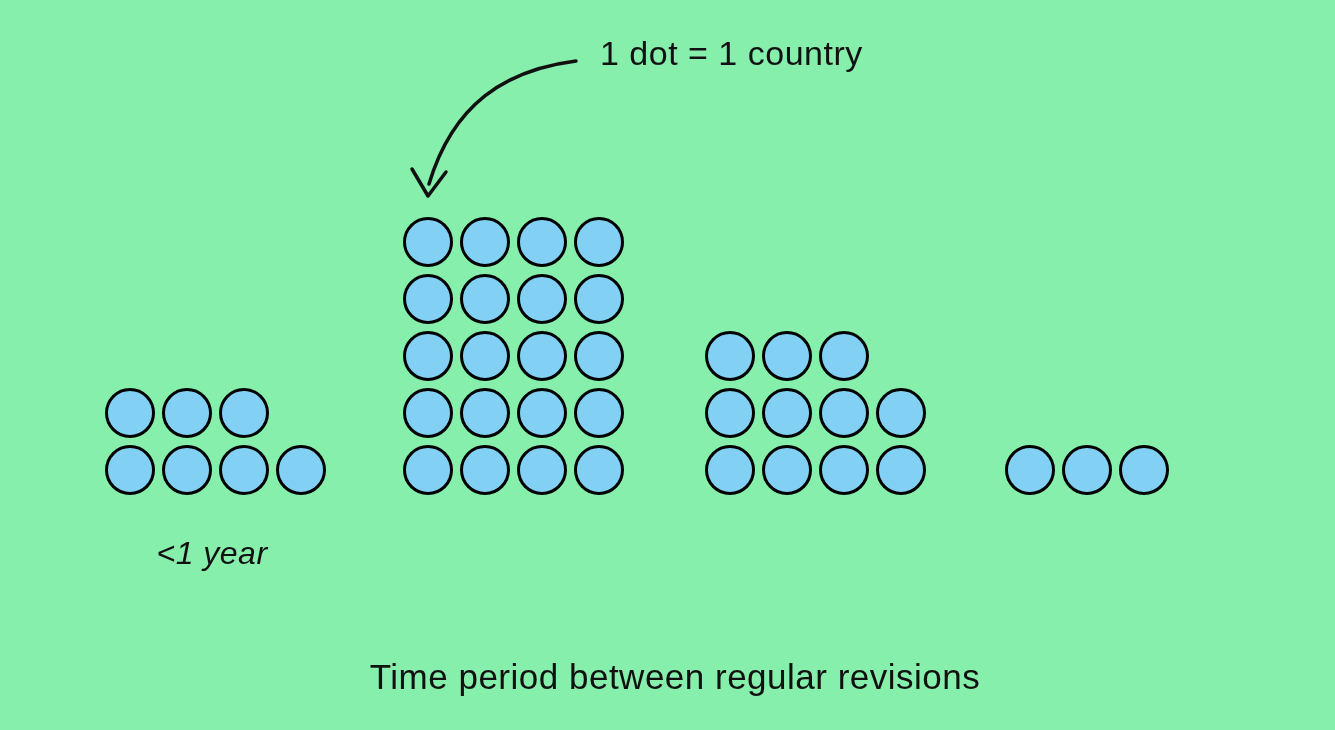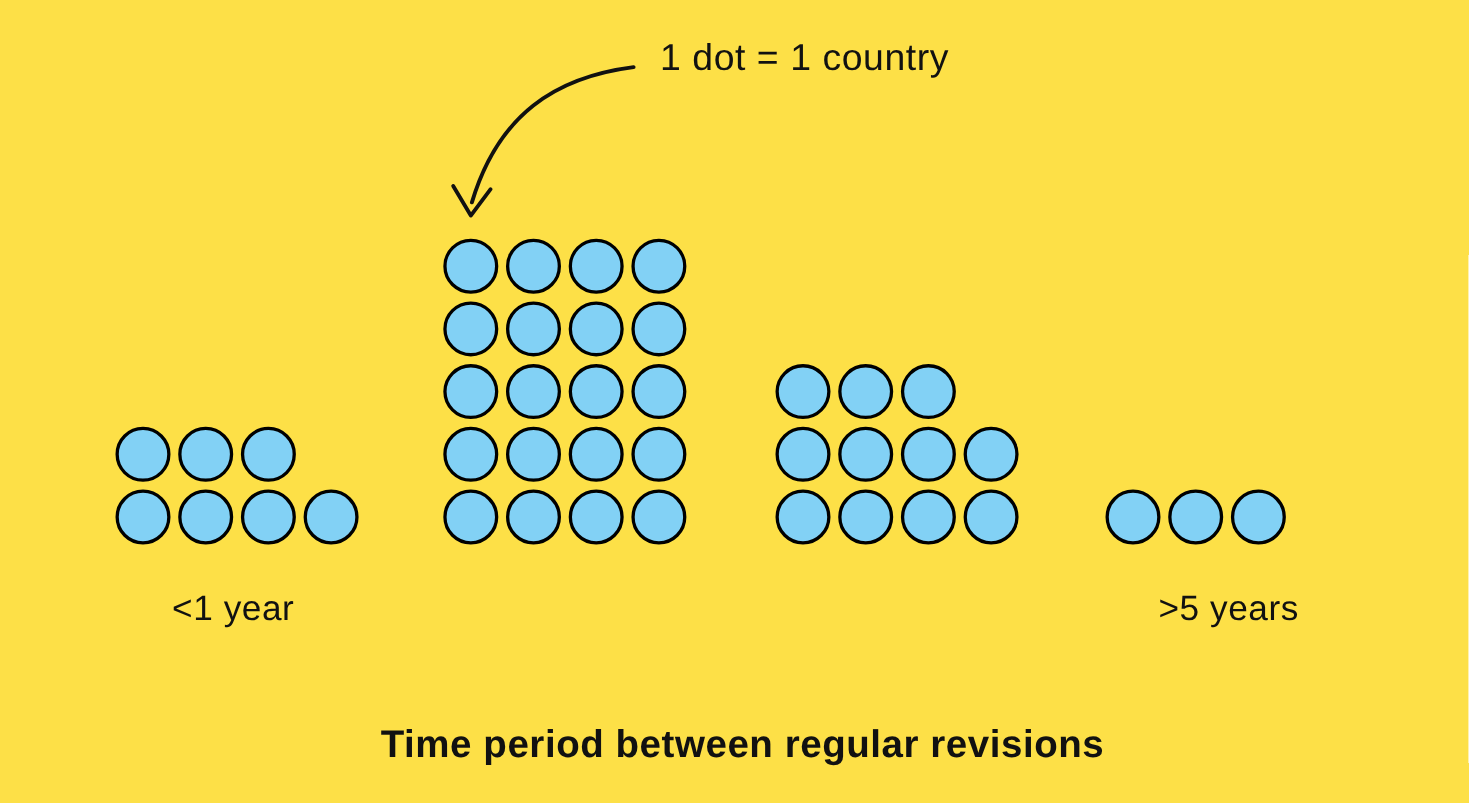--- a/index.html
+++ b/index.html
@@ -1,20 +1,20 @@
 <!DOCTYPE html>
 <html style="--dot-fill: #82D1F5; --dot-border: #000000;"><head>
 <meta charset="utf-8">
 <style>
   html, body { margin: 0; padding: 0; background: #ffffff; }
   .canvas {
     position: relative;
     width: 1335px;
     height: 730px;
-    background: #fde047;
+    background: #86efac;
     overflow: hidden;
     font-family: "Liberation Sans", "DejaVu Sans", sans-serif;
     color: #111111;
   }
   .annotation {
     position: absolute;
     left: 600px;
     top: 34px;
     font-size: 34px;
     letter-spacing: 0.5px;
@@ -53,21 +53,20 @@
     white-space: pre;
   }
   .chart-title {
     position: absolute;
     left: 675px;
     top: 657px;
     transform: translateX(-50%);
     font-size: 35px;
     letter-spacing: 0.5px;
     white-space: pre;
-    font-weight: bold;
   }
 </style>
 </head>
 <body>
 
 <div class="canvas">
 
   <div class="annotation">1 dot = 1 country</div>
 
   <svg class="arrow-svg" viewBox="0 0 1335 730" xmlns="http://www.w3.org/2000/svg">
@@ -143,19 +142,18 @@
       <div class="dot-group" style="left: 1005px;">
         <div class="dot-row">
           <div class="dot"></div>
           <div class="dot"></div>
           <div class="dot"></div>
         </div>
       </div>
     </div>
 
   <div class="labels" id="labels">
-      <div class="cat-label" style="left: 212px;">&lt;1 year</div>
-      <div class="cat-label" style="left: 1117px;">&gt;5 years</div>
+      <div class="cat-label" style="left: 212px; font-style: italic;">&lt;1 year</div>
     </div>
 
   <div class="chart-title">Time period between regular revisions</div>
 
 </div>
 
 </body></html>

